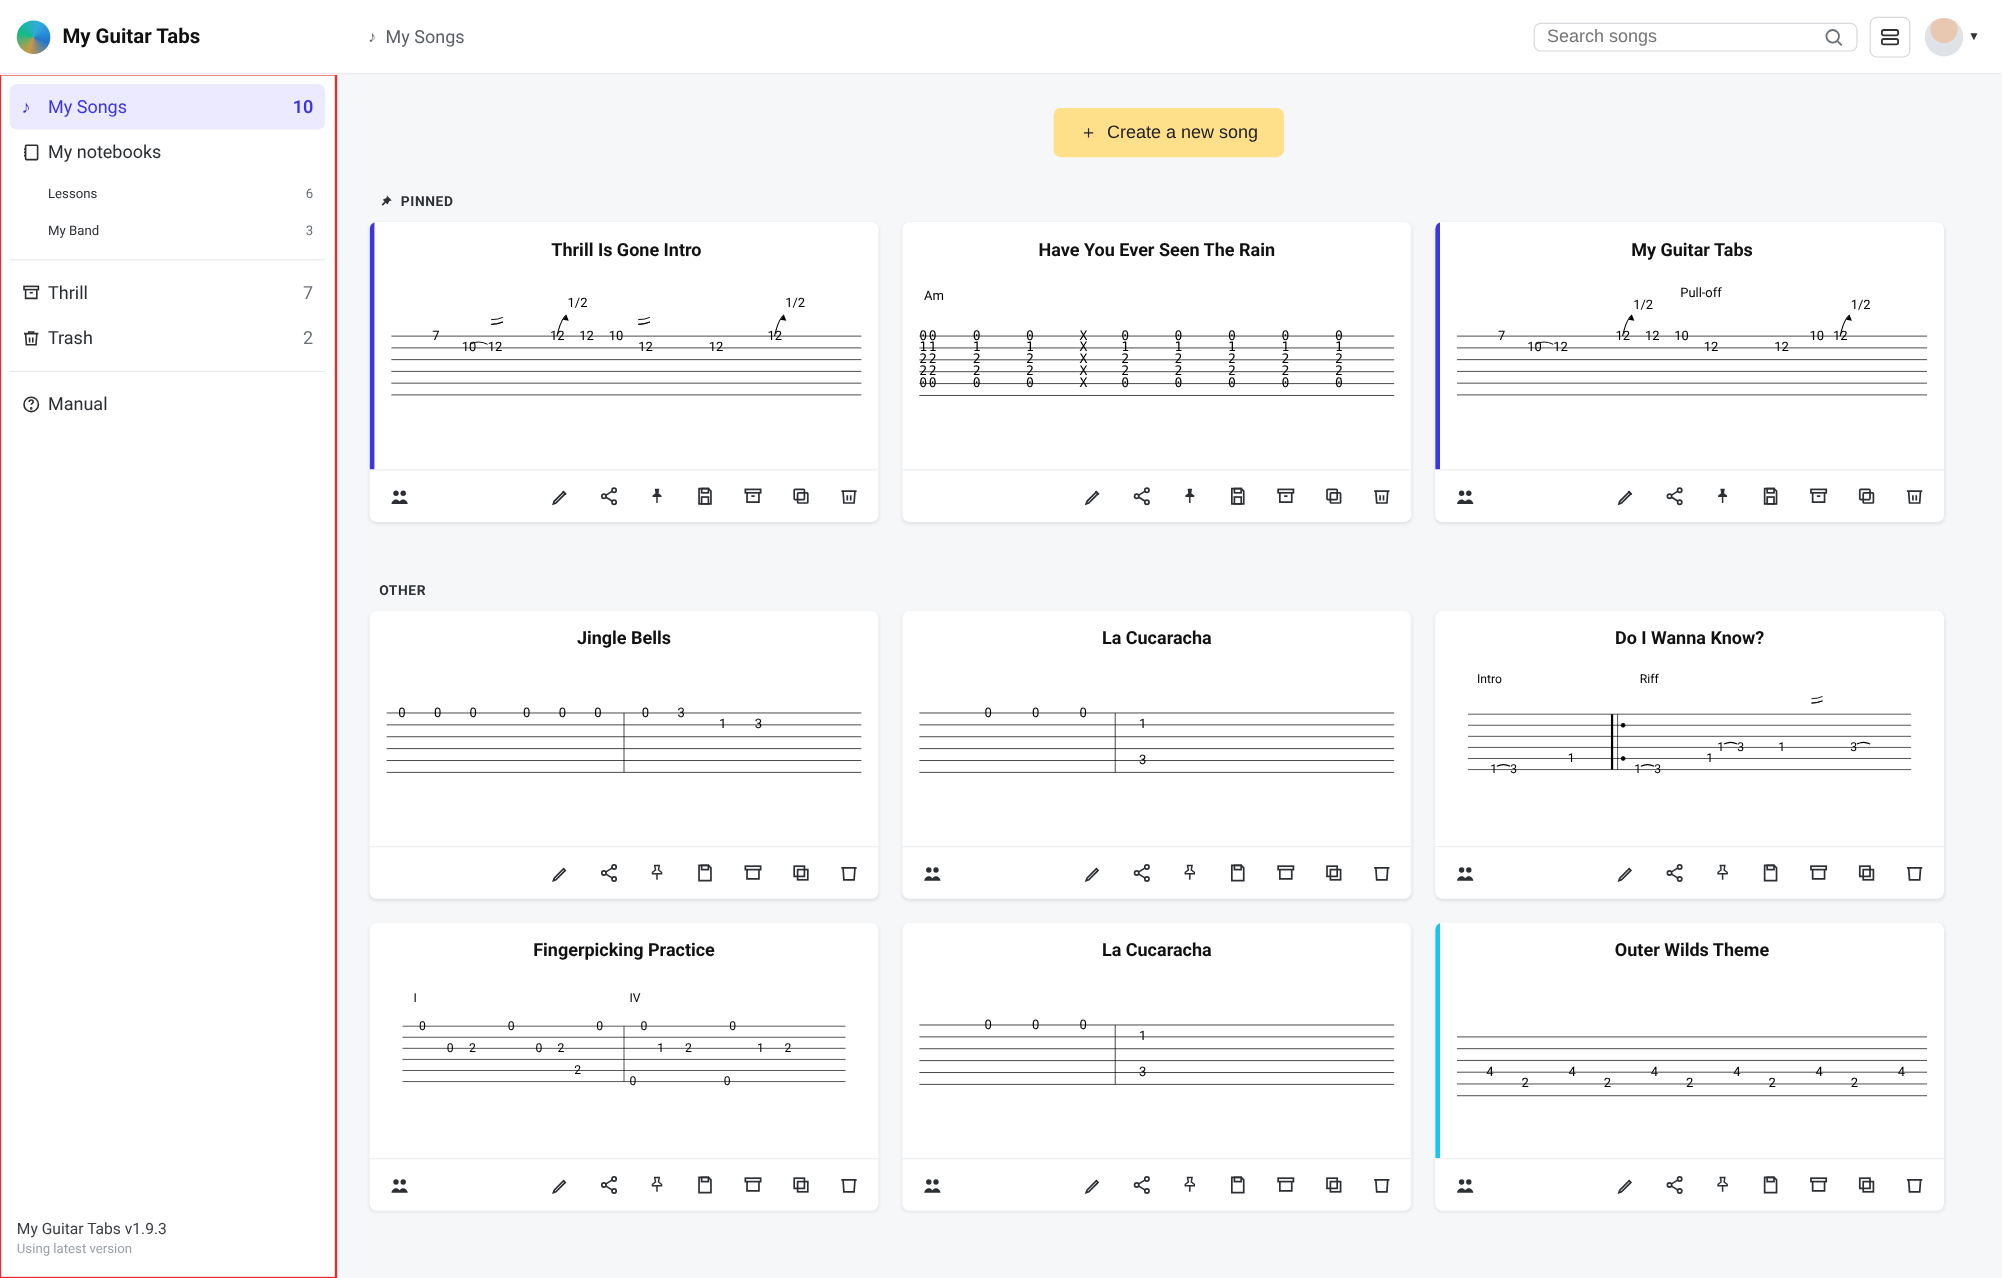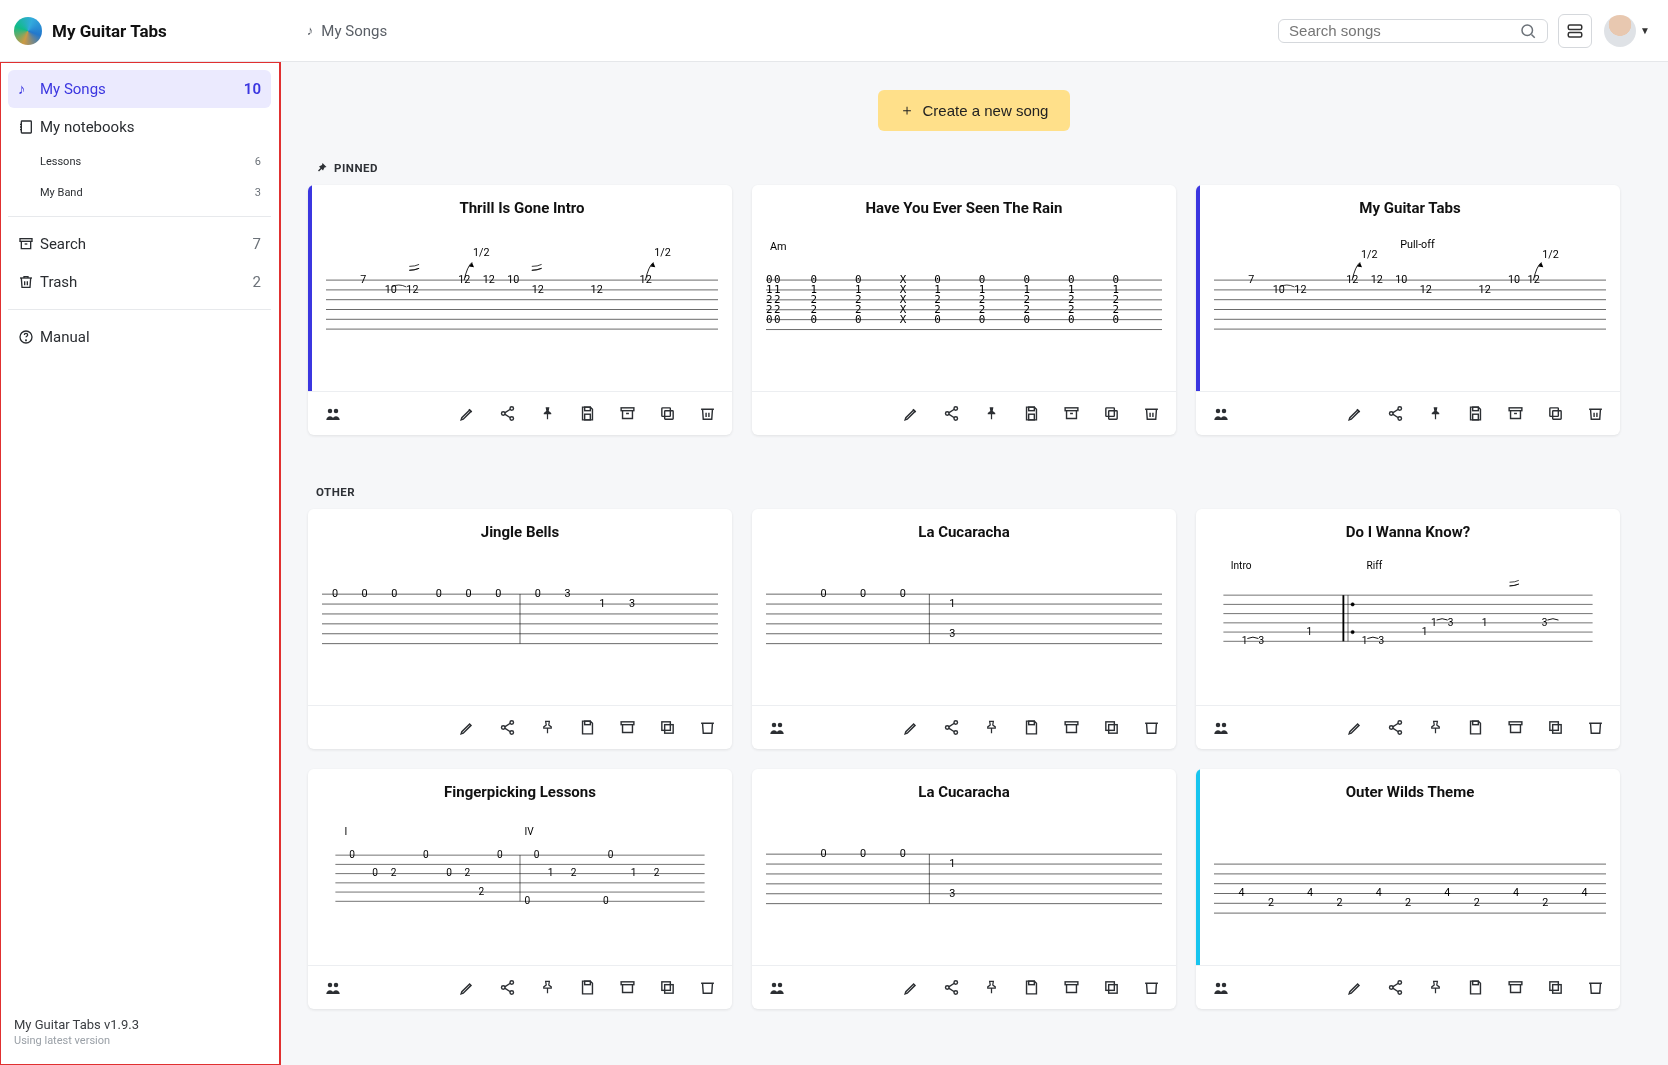--- a/index.html
+++ b/index.html
@@ -205,21 +205,21 @@
     <div class="side-sep"></div>
 
     <div class="side-item">
       <span class="icn">
         <svg width="16" height="16" viewBox="0 0 24 24" fill="none" stroke="currentColor" stroke-width="2">
             <rect x="3" y="4" width="18" height="4"></rect>
             <path d="M5 8v11h14V8"></path>
             <line x1="10" y1="12" x2="14" y2="12"></line>
           </svg>
       </span>
-      <span class="label">Search</span>
+      <span class="label">Thrill</span>
       <span class="count">7</span>
     </div>
     <div class="side-item">
       <span class="icn">
         <svg width="16" height="16" viewBox="0 0 24 24" fill="none" stroke="currentColor" stroke-width="2">
             <polyline points="3 6 5 6 21 6"></polyline>
             <path d="M19 6l-1 14H6L5 6"></path>
             <path d="M10 11v6M14 11v6"></path>
             <path d="M9 6V4h6v2"></path>
           </svg>
@@ -842,21 +842,21 @@
             <svg width="17" height="17" viewBox="0 0 24 24" fill="none" stroke="currentColor" stroke-width="2">
               <polyline points="3 6 5 6 21 6"></polyline>
               <path d="M19 6l-1 14H6L5 6"></path>
             </svg>
           </span>
       </div>
     </div>
 
     <div class="card short">
       <div class="cardbody">
-        <h3>Fingerpicking Lessons</h3>
+        <h3>Fingerpicking Practice</h3>
         <svg class="tabprev" viewBox="0 0 400 130">
           <text x="10" y="28" class="smalltxt">I</text>
           <text x="205" y="28" class="smalltxt">IV</text>
           <g stroke="#000" stroke-width="0.6">
             <line x1="0" y1="50" x2="400" y2="50"></line>
               <line x1="0" y1="60" x2="400" y2="60"></line>
             <line x1="0" y1="70" x2="400" y2="70"></line>
               <line x1="0" y1="80" x2="400" y2="80"></line>
             <line x1="0" y1="90" x2="400" y2="90"></line>
               <line x1="0" y1="100" x2="400" y2="100"></line>

